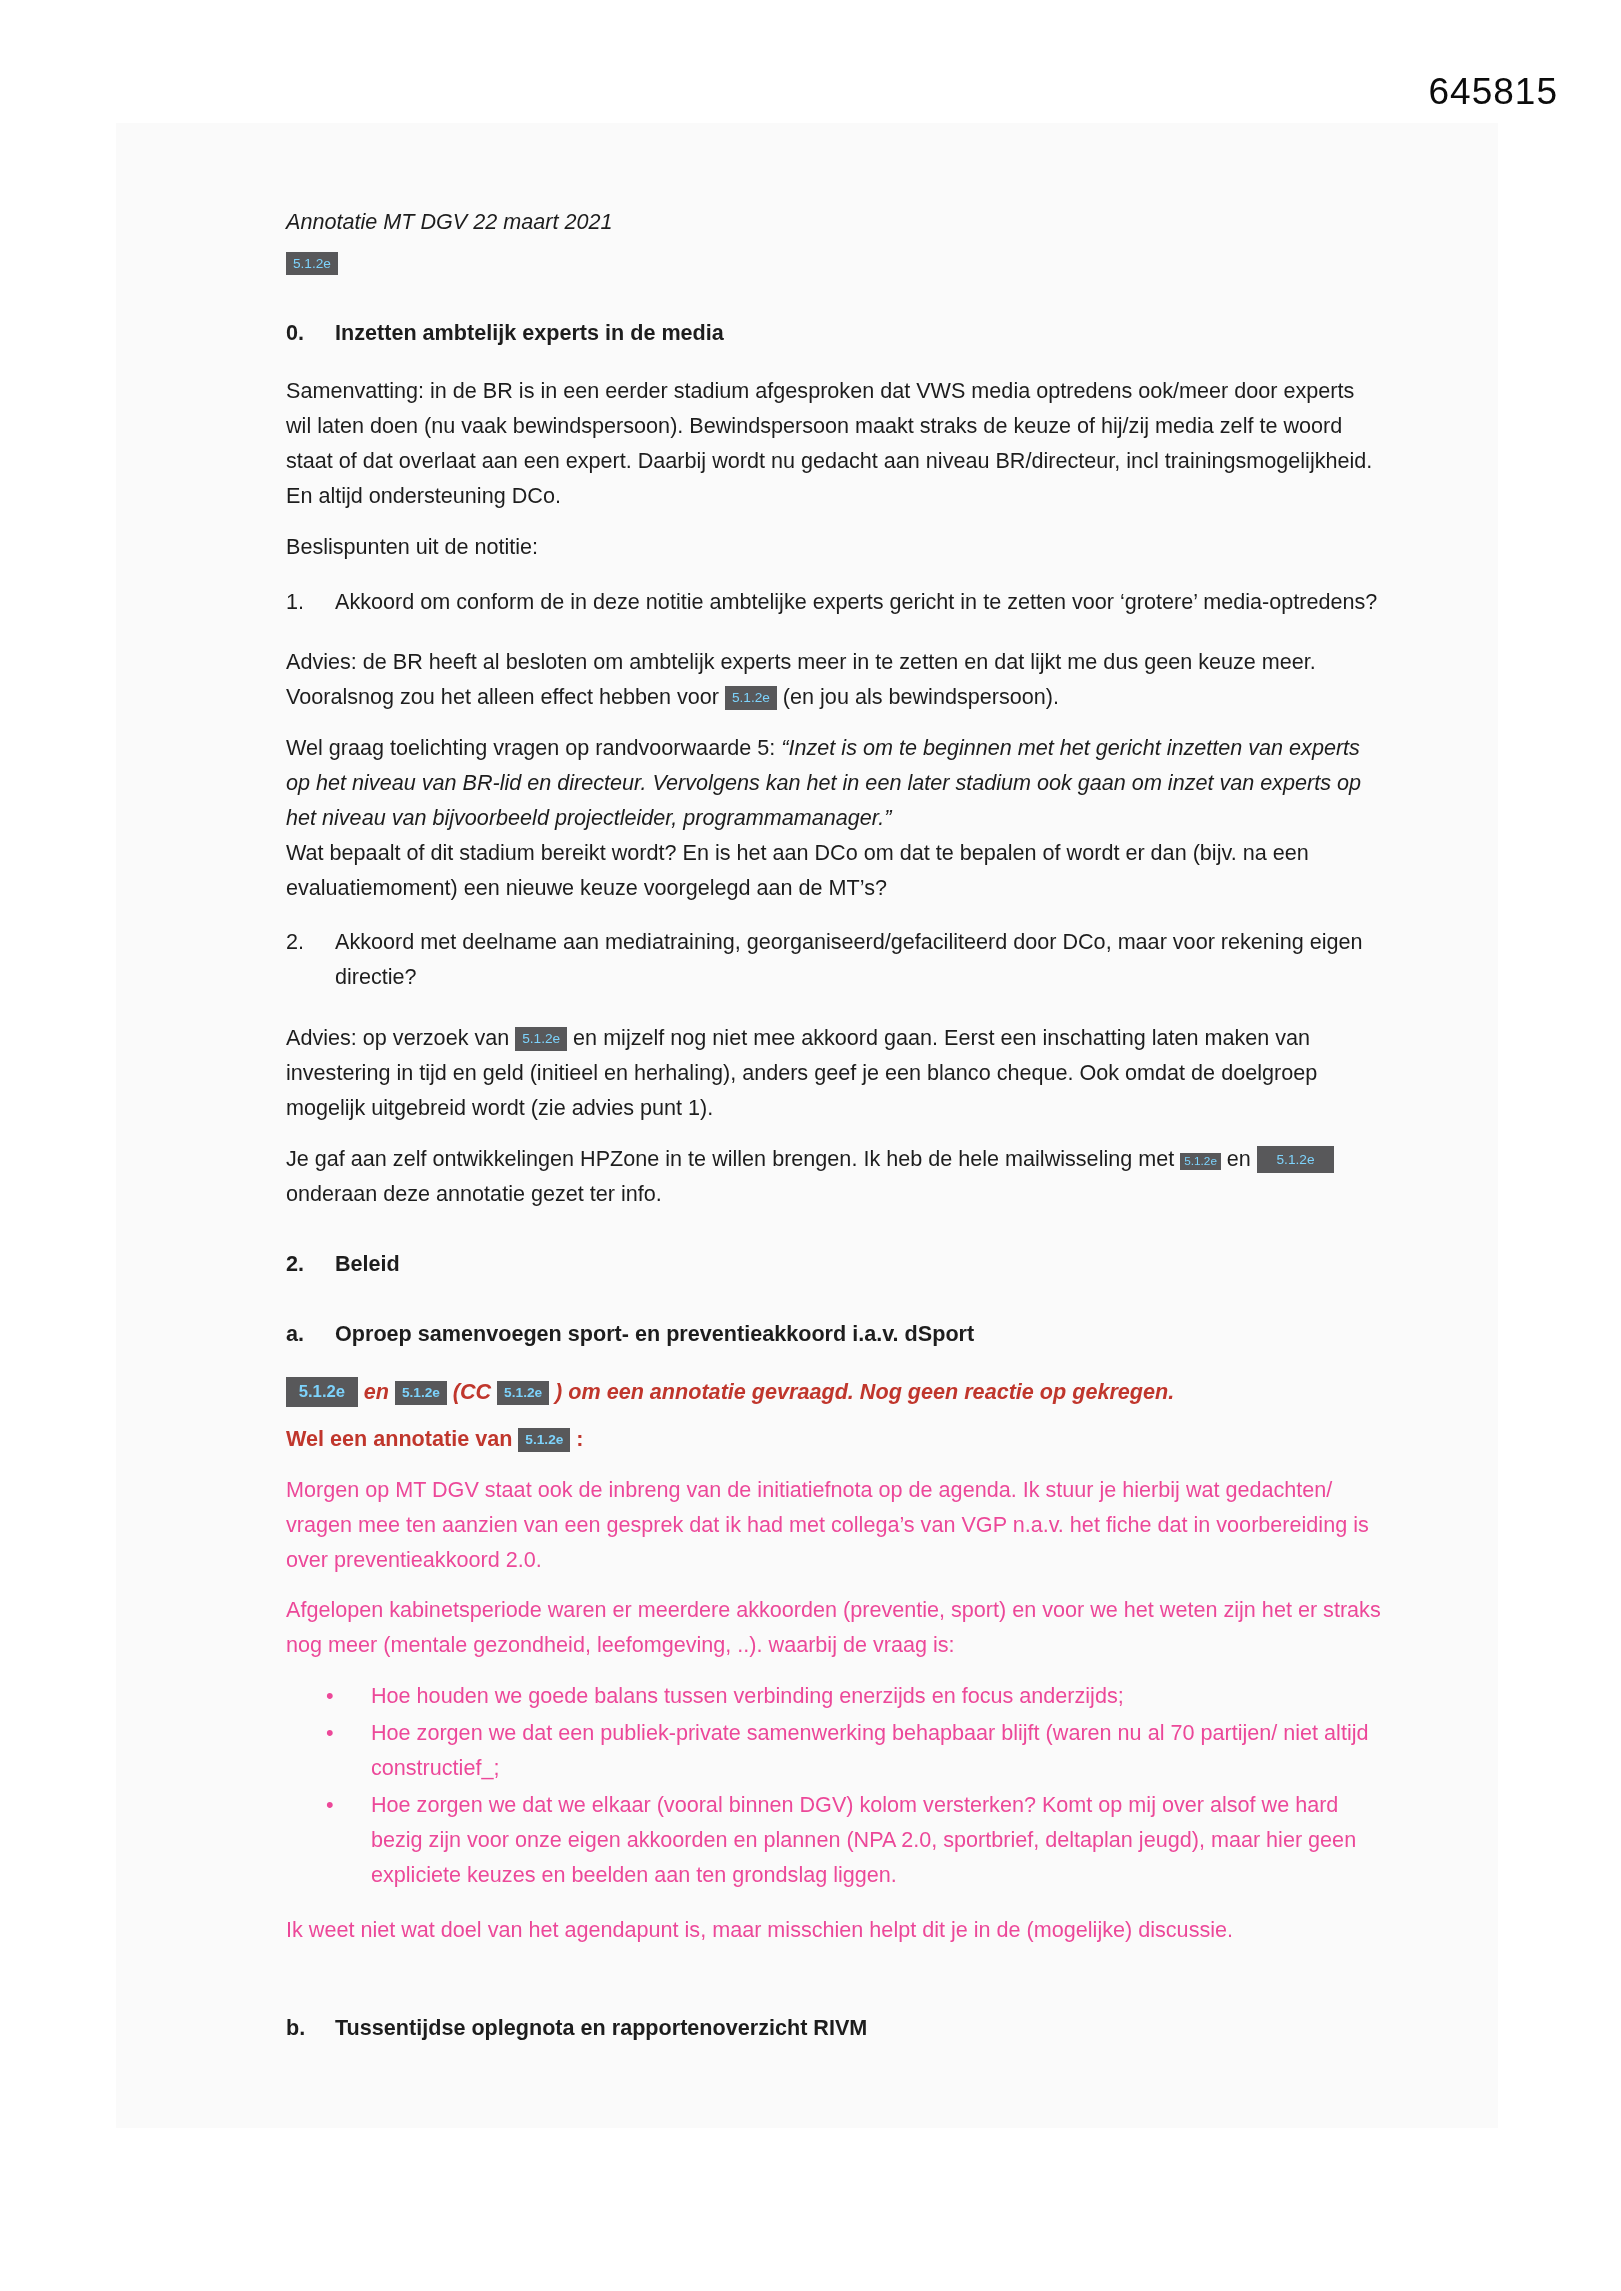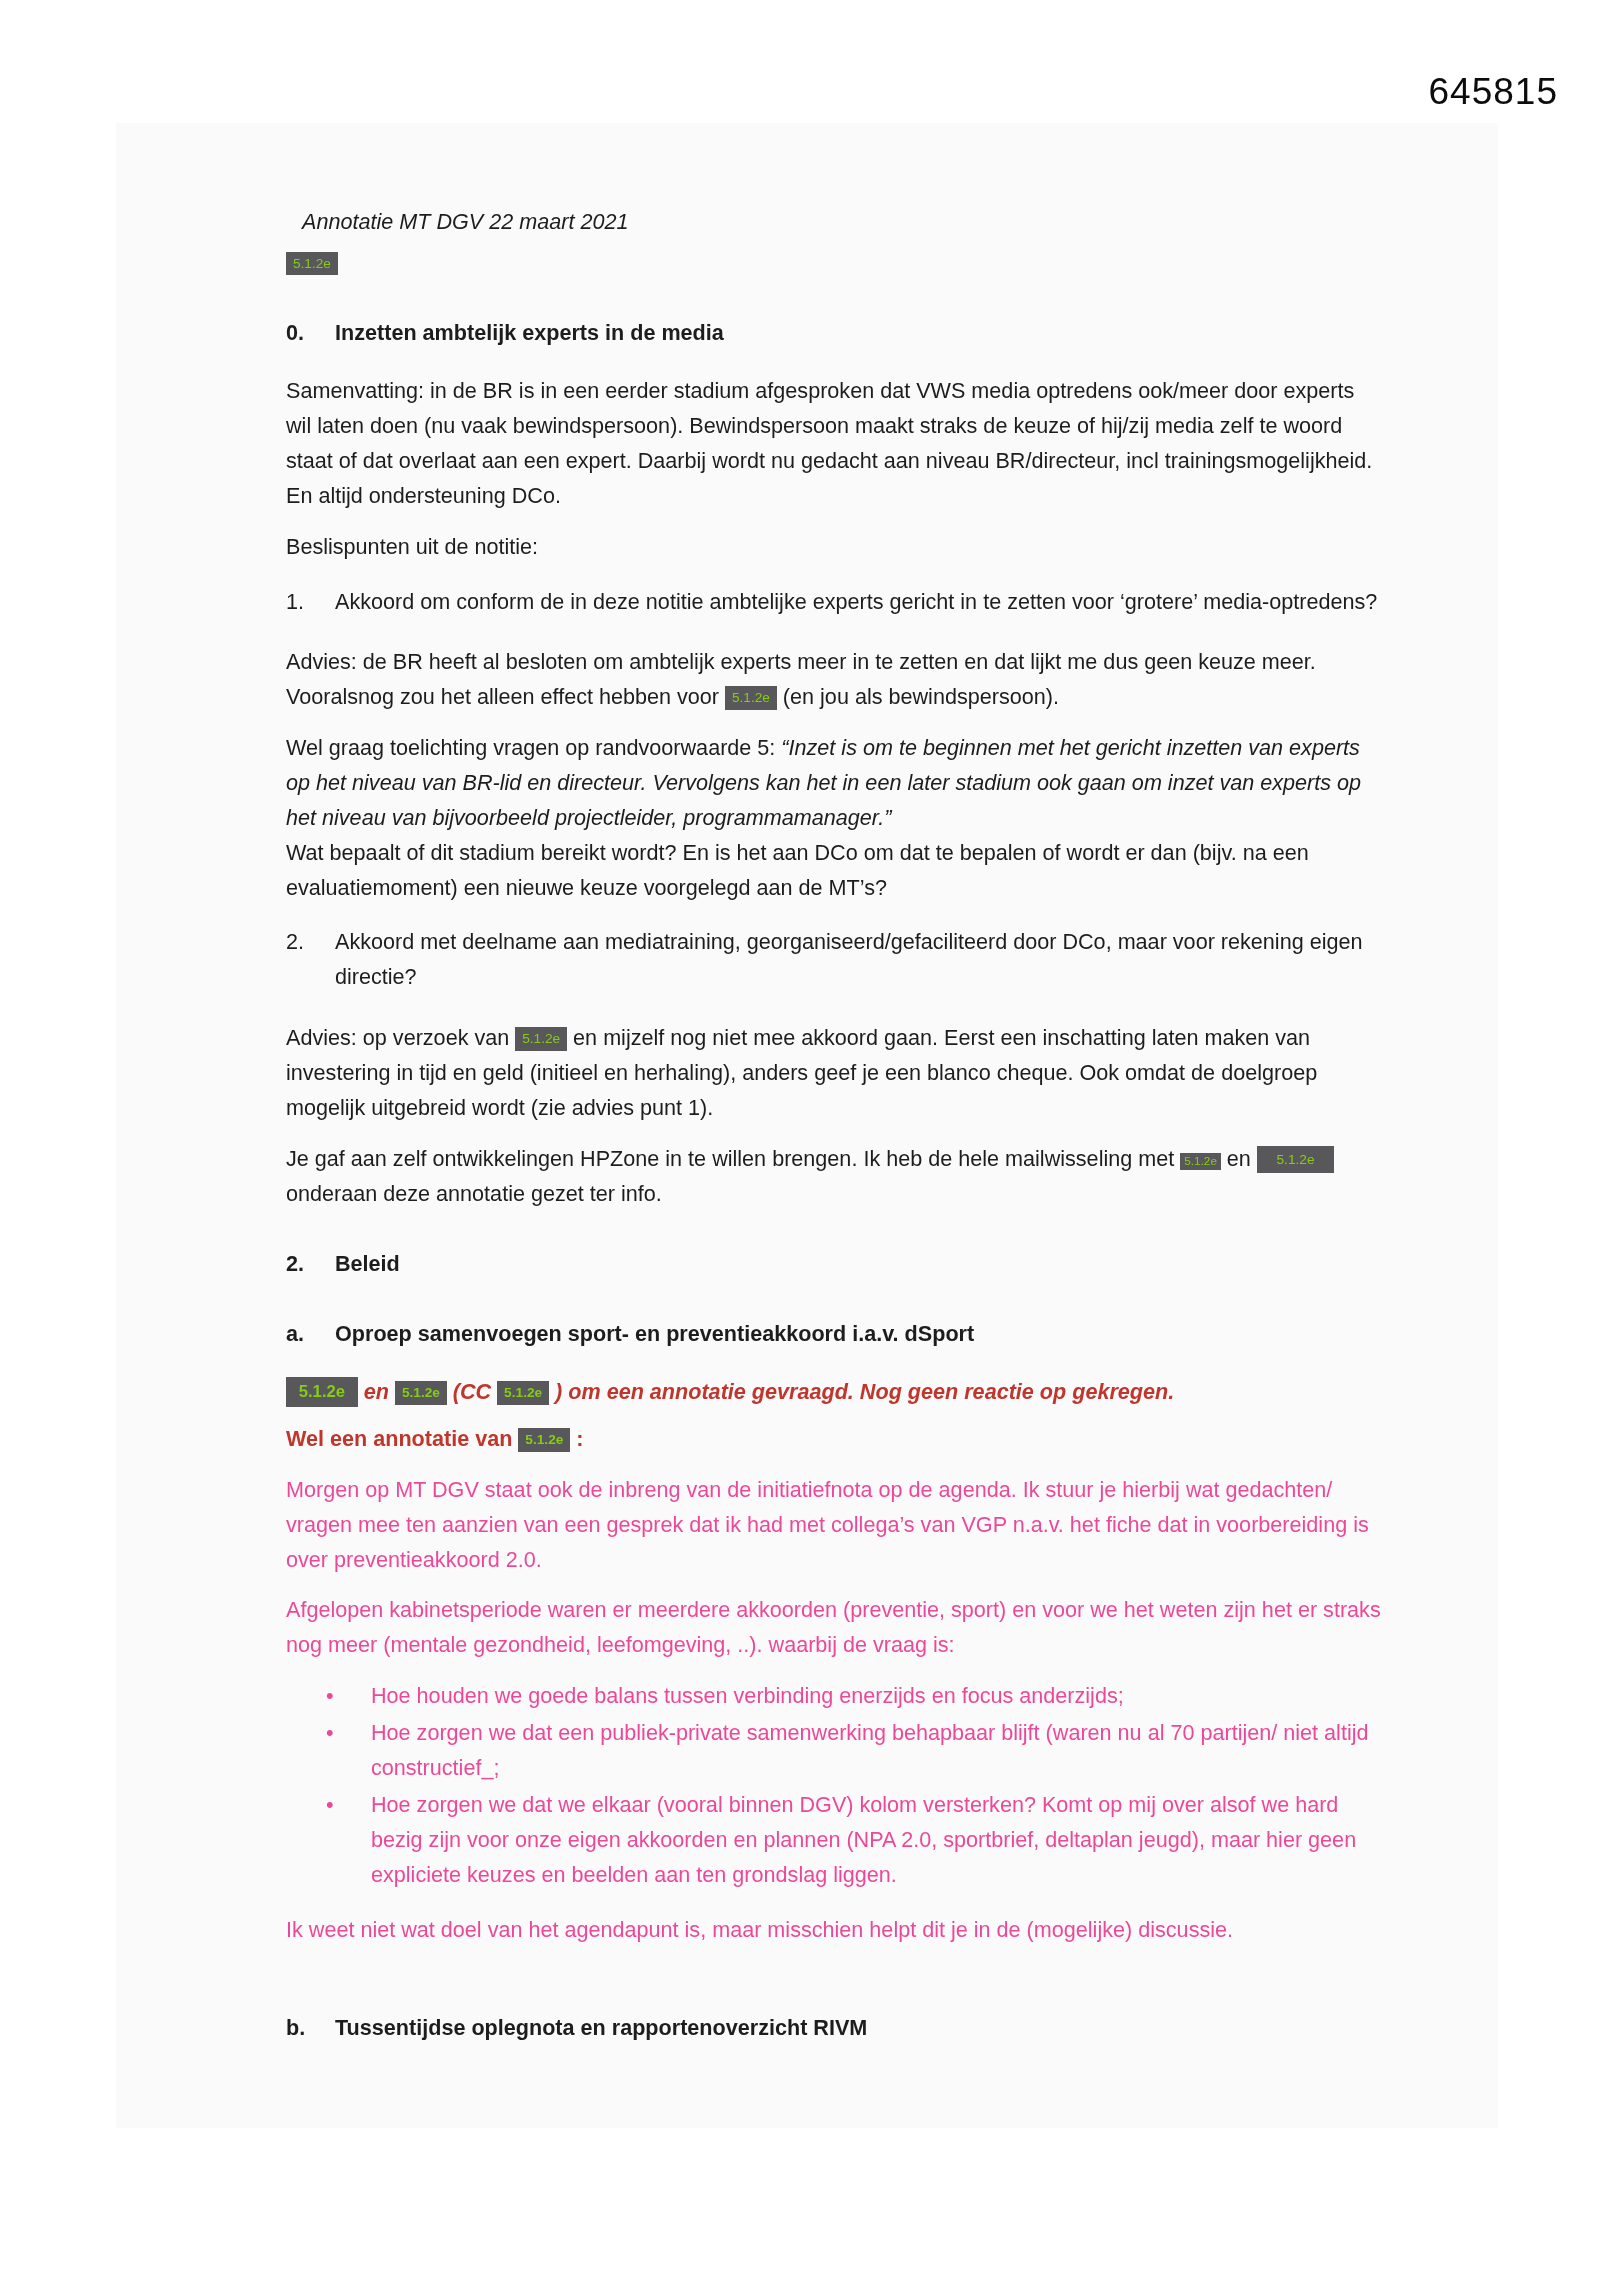--- a/index.html
+++ b/index.html
@@ -31,26 +31,26 @@
   }
   .content {
     position: absolute;
     left: 286px;
     top: 204px;
     width: 1096px;
     font-size: 21.6px;
     line-height: 35px;
   }
   p { margin: 0 0 15.7px 0; }
-  .doc-title { font-style: italic; margin-bottom: 5.9px; margin-left: 16px; }
+  .doc-title { font-style: italic; margin-bottom: 5.9px; }
 
   .redact {
     display: inline-block;
     background: #58585a;
-    color: #84cc16;
+    color: #7dd3fc;
     font-size: 13.7px;
     line-height: 19.6px;
     padding: 2px 6.9px;
     vertical-align: 2px;
     font-style: normal;
   }
   .redact.wide { padding: 3.9px 19.6px; }
   .redact.lg { font-size: 16.7px; line-height: 21.6px; padding: 3.9px 12.7px; }
   .redact.sm { font-size: 11.8px; line-height: 15.7px; padding: 1px 3.9px; vertical-align: 1px; }
   .redact-line { margin-bottom: 29px; }

